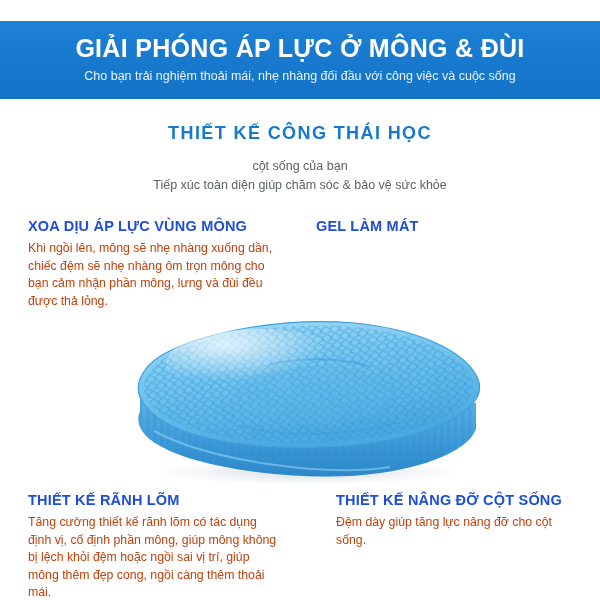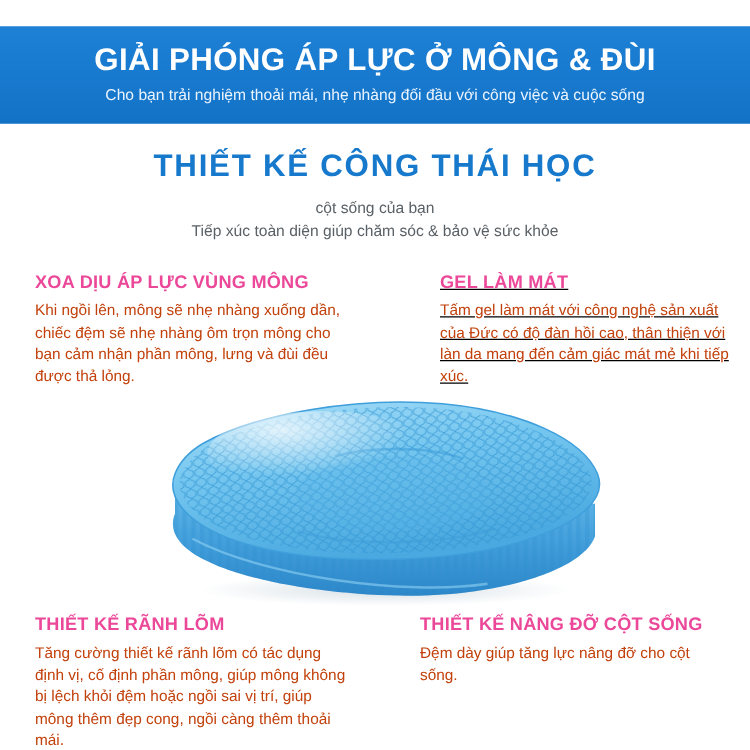--- a/index.html
+++ b/index.html
@@ -53,54 +53,54 @@
   
   .section-head {
     position: absolute;
     left: 0;
     top: 96px;
     width: 600px;
     text-align: center;
   }
   .section-title {
     color: #1679cc;
-    font-size: 25px;
+    font-size: 18px;
     font-weight: bold;
     letter-spacing: 1.4px;
     line-height: 32px;
     text-align: center;
   }
   .section-desc {
     color: #5a6166;
     font-size: 12.5px;
     line-height: 19px;
     margin-top: 8px;
   }
 
   
   .feature {
     position: absolute;
     box-sizing: border-box;
   }
   .feature-title {
-    color: #ec4899;
+    color: #1d4ed8;
     font-size: 14.5px;
     font-weight: bold;
     letter-spacing: 0.2px;
     line-height: 18px;
     margin-bottom: 5px;
   }
   .feature-body {
     color: #c2410c;
     font-size: 12.3px;
     line-height: 17.5px;
   }
 
   .f-top-left    { left: 28px;  top: 196px; width: 250px; }
-  .f-top-right   { left: 352px; top: 196px; width: 245px; text-decoration: underline; }
+  .f-top-right   { left: 316px; top: 196px; width: 245px; }
   .f-bot-left    { left: 28px;  top: 470px; width: 250px; }
   .f-bot-right   { left: 336px; top: 470px; width: 245px; }
 
   
   .product {
     position: absolute;
     left: 118px;
     top: 286px;
     width: 378px;
     height: 190px;
@@ -143,21 +143,20 @@
     </div>
   </div>
 
   <div class="feature f-top-left">
     <div class="feature-title">XOA DỊU ÁP LỰC VÙNG MÔNG</div>
     <div class="feature-body">Khi ngồi lên, mông sẽ nhẹ nhàng xuống dần, chiếc đệm sẽ nhẹ nhàng ôm trọn mông cho bạn cảm nhận phần mông, lưng và đùi đều được thả lỏng.</div>
   </div>
 
   <div class="feature f-top-right">
     <div class="feature-title">GEL LÀM MÁT</div>
-    <div class="feature-body">Tấm gel làm mát với công nghệ sản xuất của Đức có độ đàn hồi cao, thân thiện với làn da mang đến cảm giác mát mẻ khi tiếp xúc.</div>
   </div>
 
   <div class="product">
     <div class="cushion-shadow"></div>
     <div class="cushion-wrap">
       <svg class="cushion-svg" width="378" height="190" viewBox="0 0 378 190" xmlns="http://www.w3.org/2000/svg">
         <defs>
           <linearGradient id="topGrad" x1="0" y1="0" x2="0.4" y2="1">
             <stop offset="0%" stop-color="#a9def8"></stop>
             <stop offset="45%" stop-color="#74c6ef"></stop>

